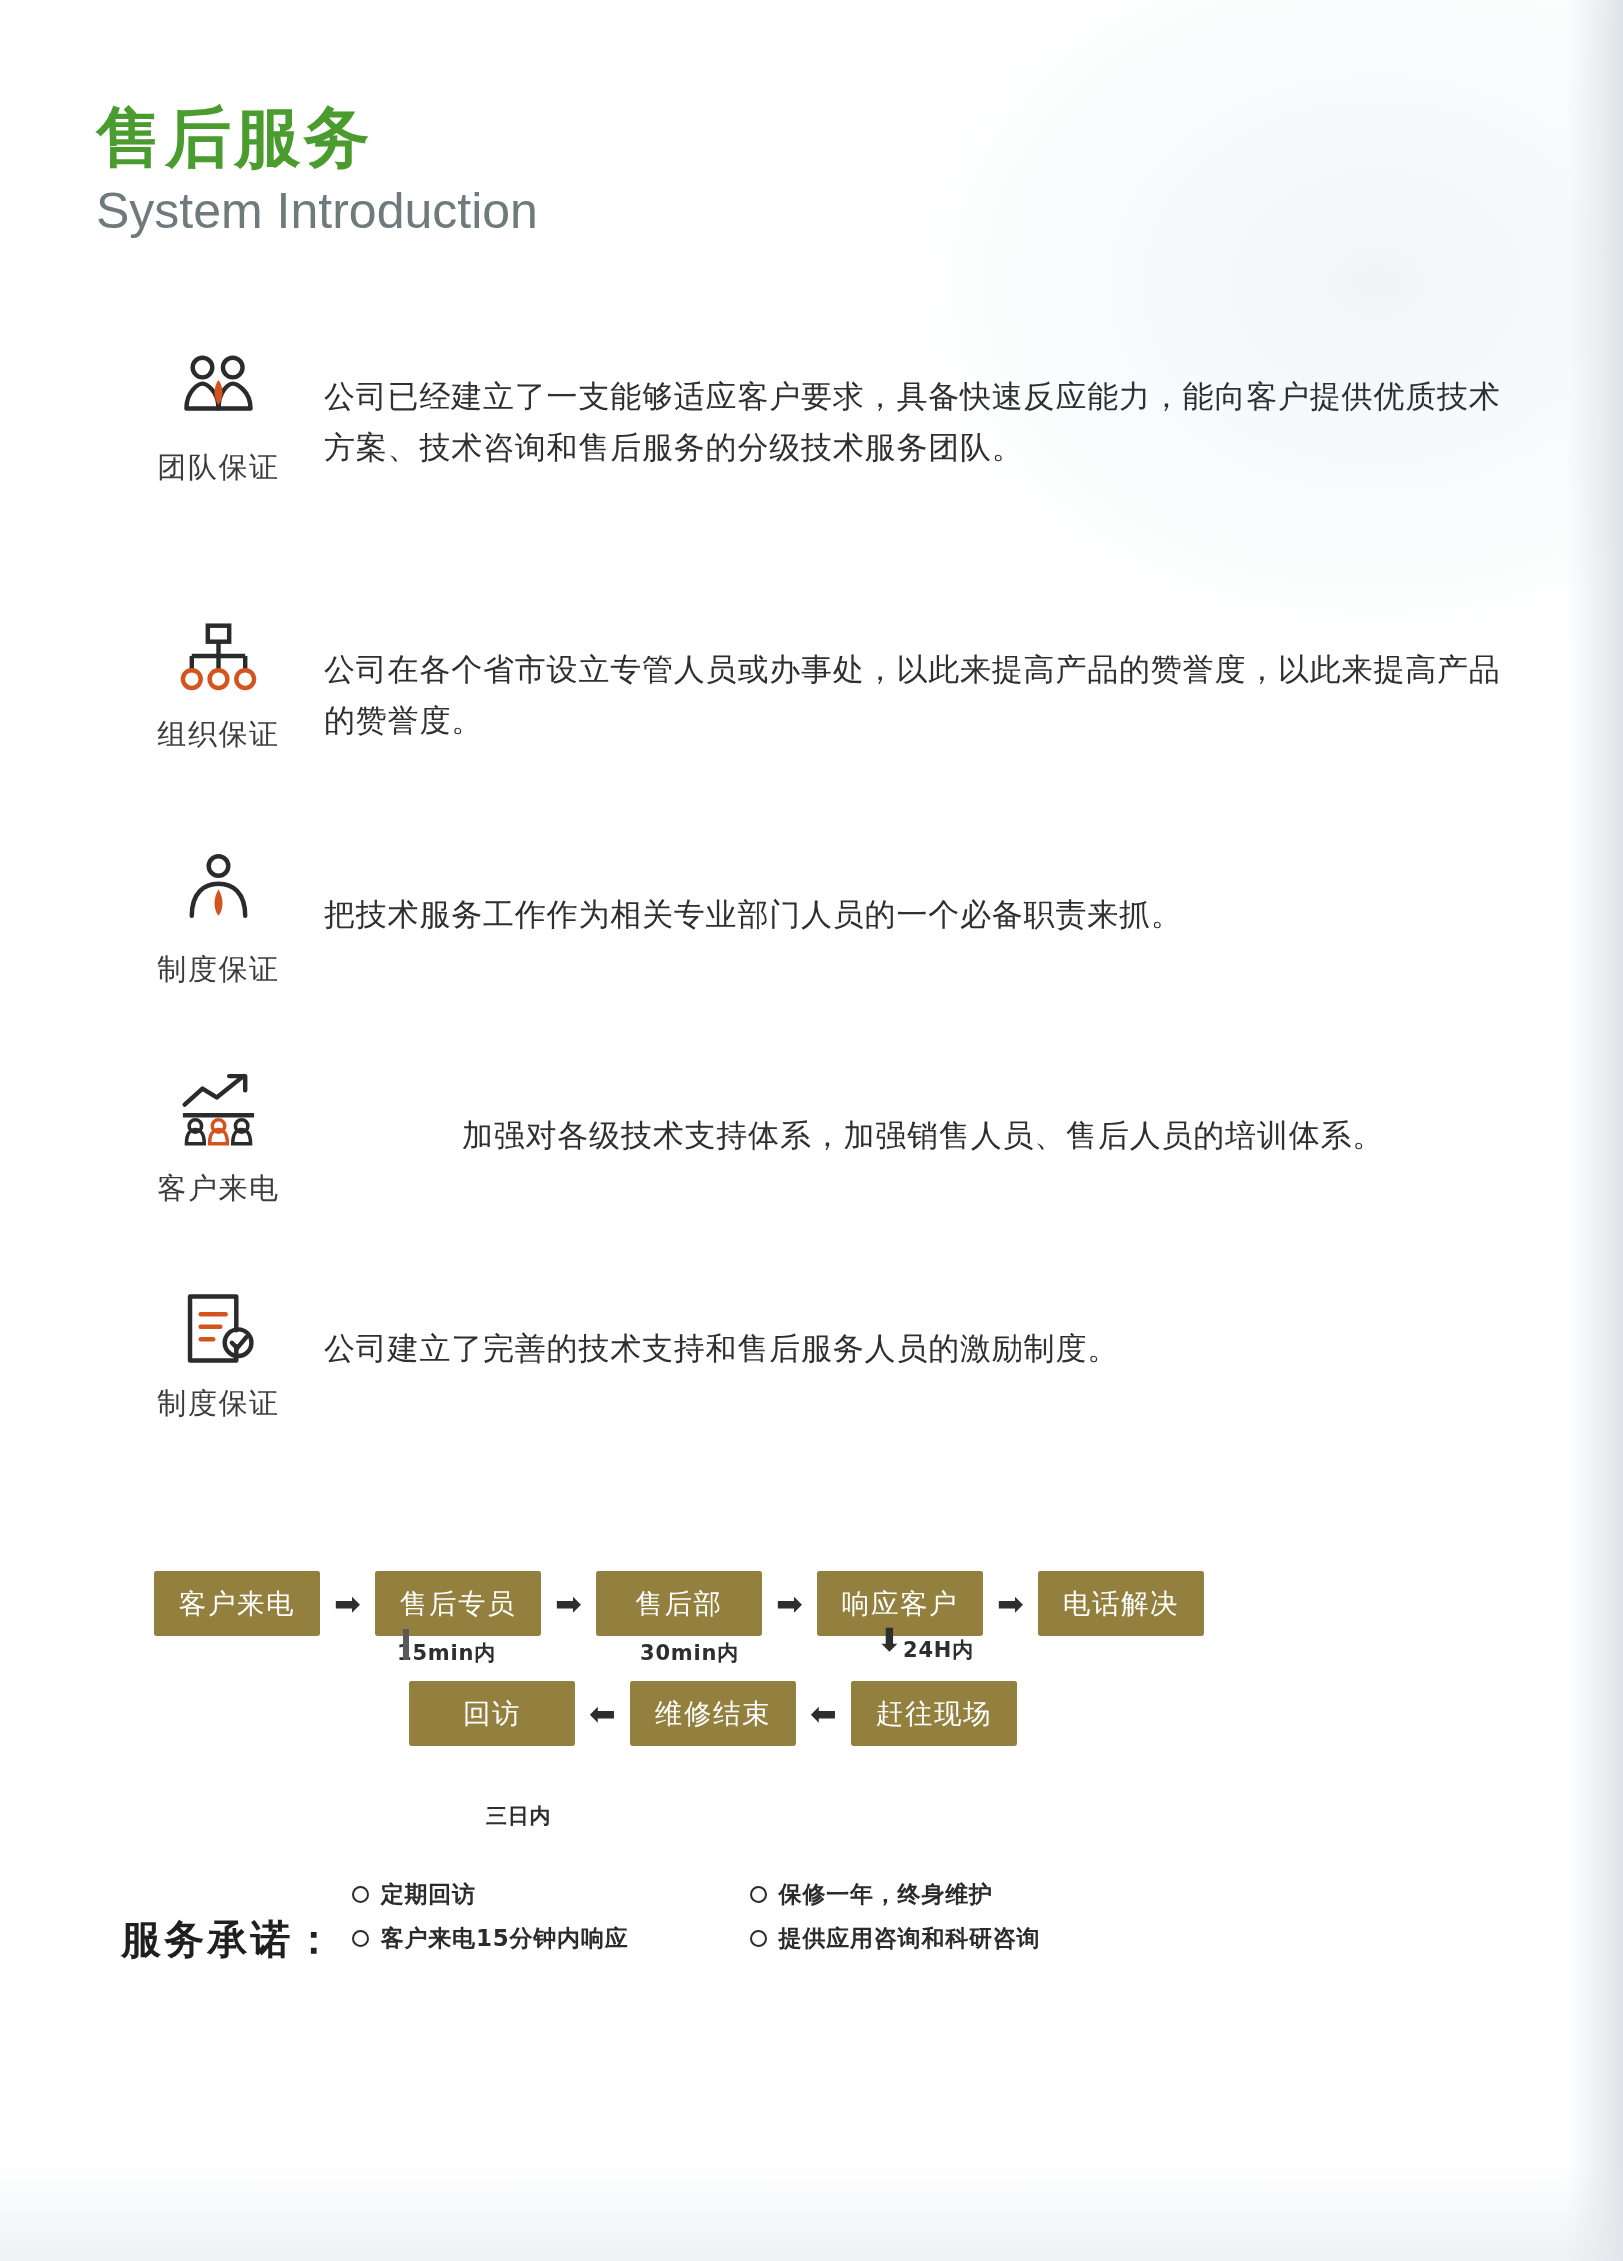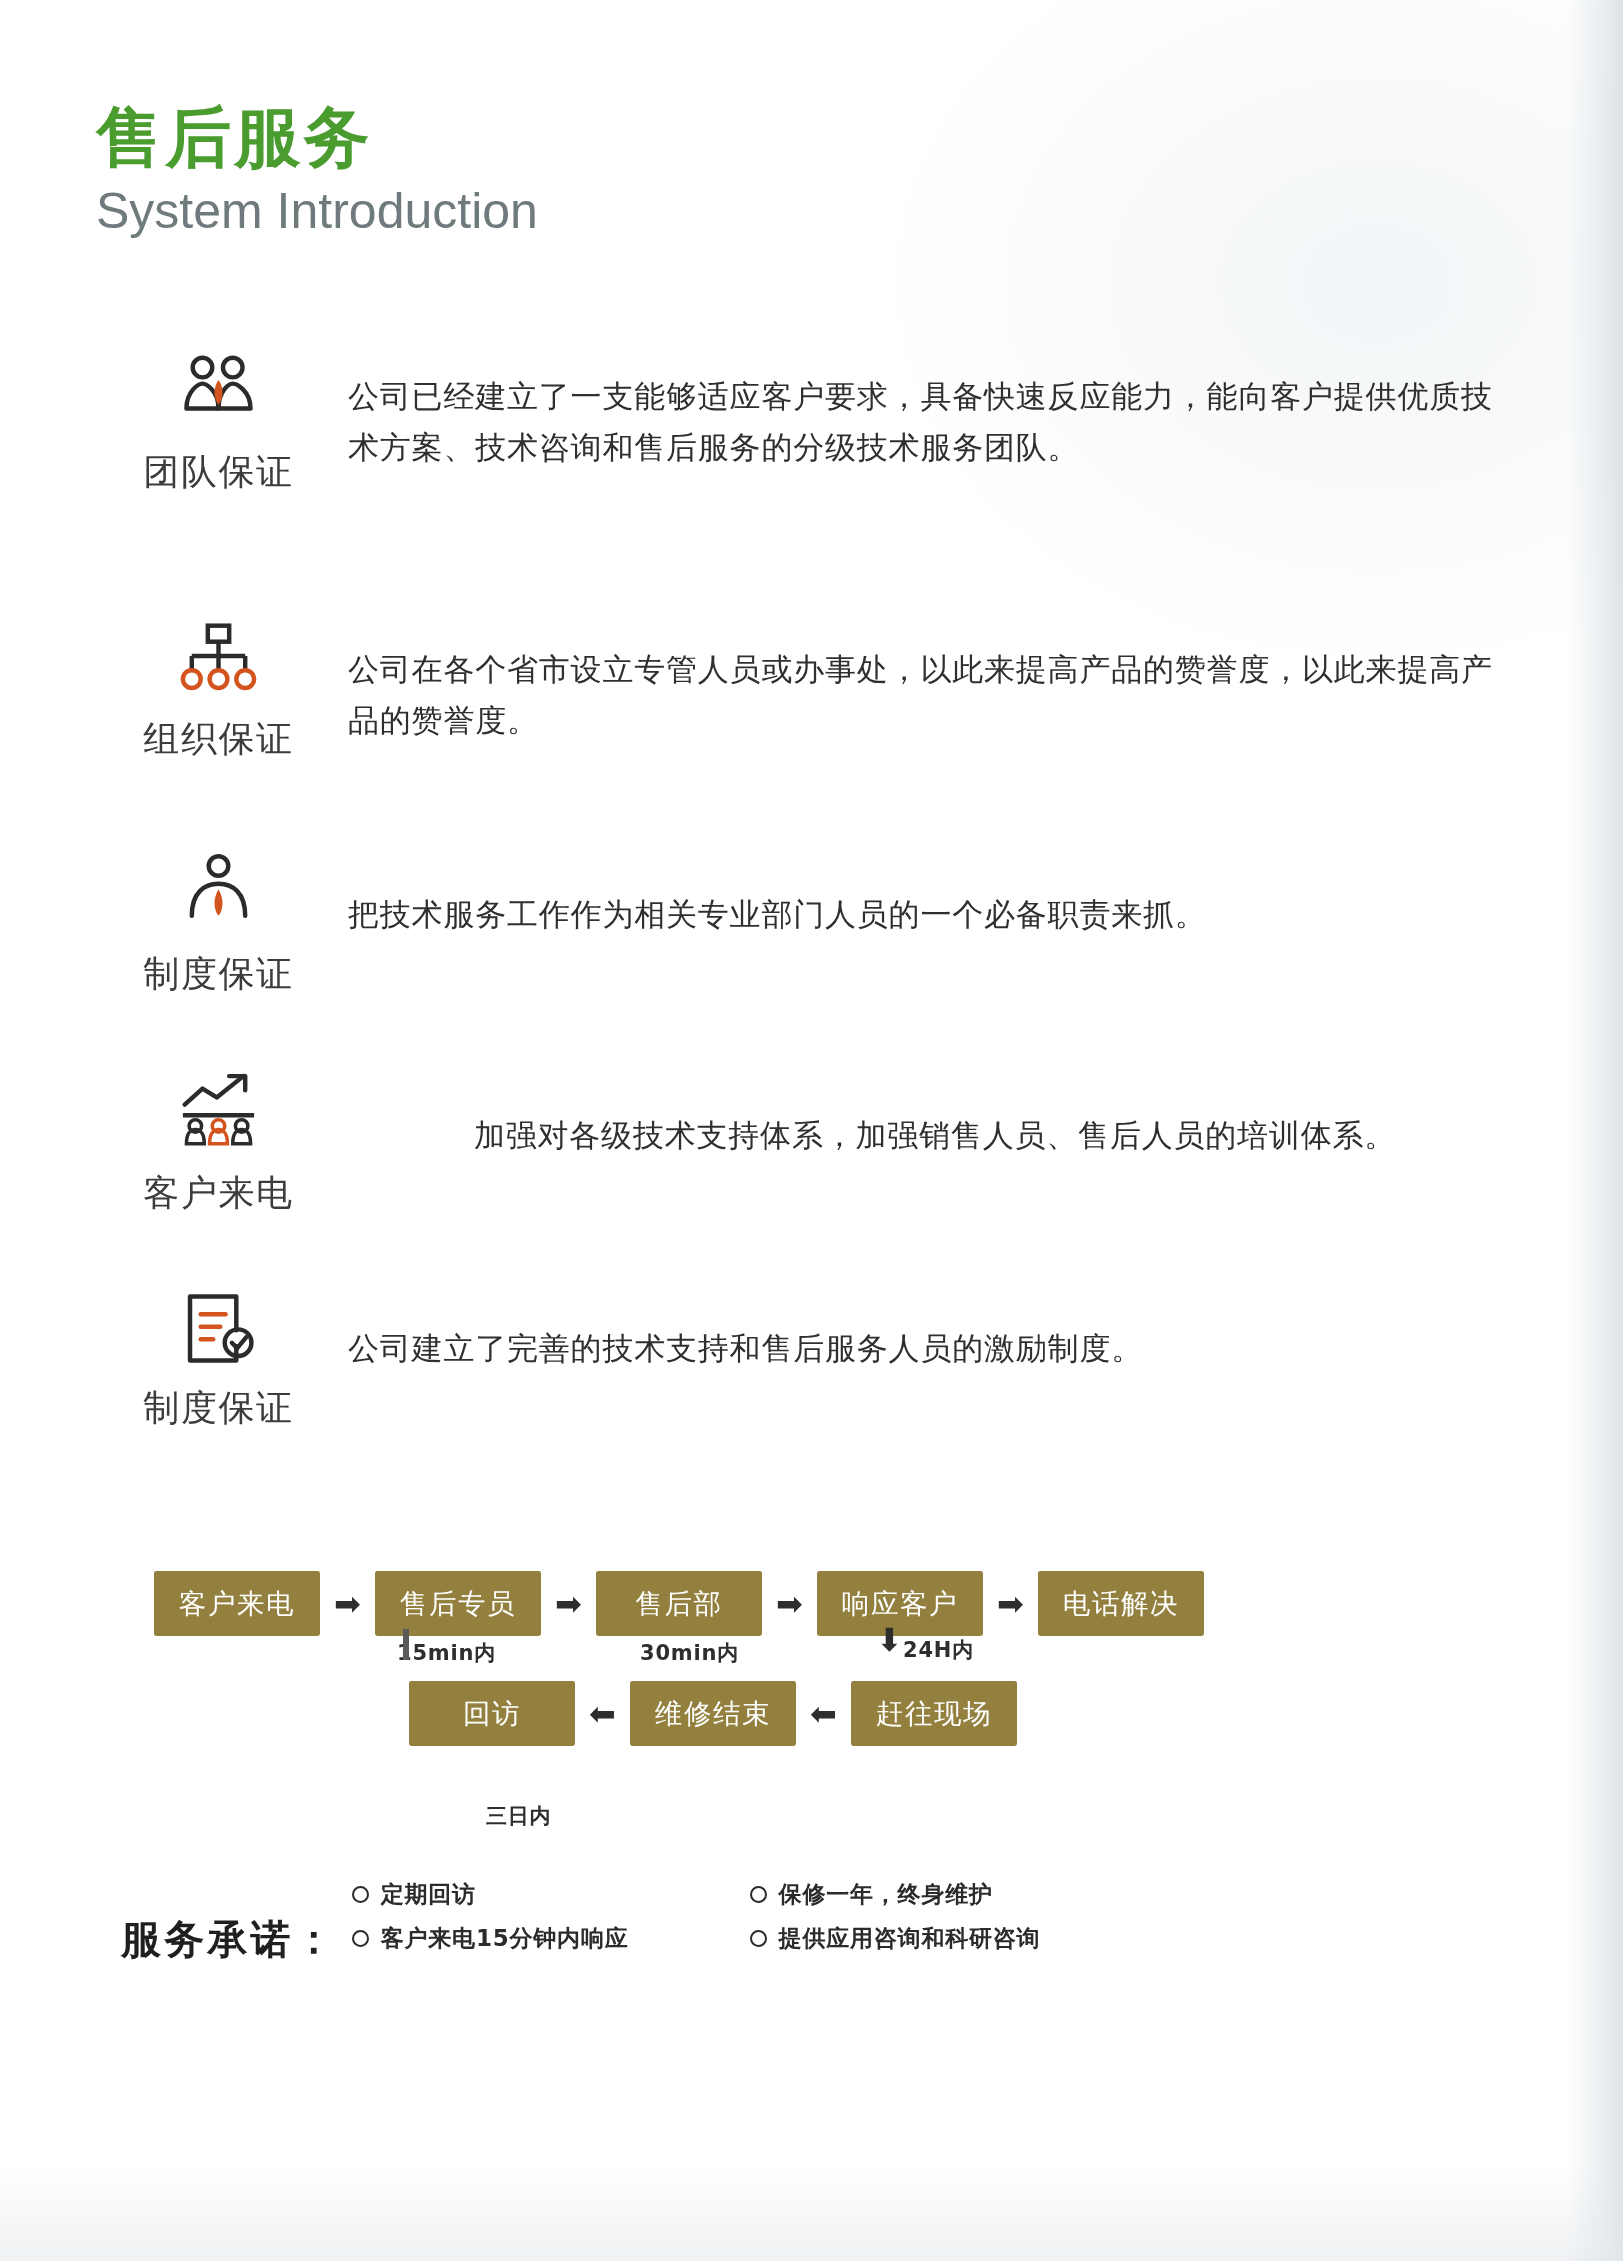--- a/index.html
+++ b/index.html
@@ -83,34 +83,33 @@
     position: relative;
   }
   .feature-icon {
     width: 89px;
     height: 89px;
     margin: 0 auto;
     display: block;
   }
   .feature-icon-label {
     margin-top: 11.3px;
-    font-size: 36px;
+    font-size: 29px;
     color: #3c3c3c;
     letter-spacing: 1.6px;
     font-family: "DejaVu Sans", "Liberation Sans", sans-serif;
   }
   .feature-text {
     flex: 1;
     font-size: 31px;
     line-height: 1.65;
     color: #2f2f2f;
     letter-spacing: 0.8px;
     padding-top: 11.3px;
     font-family: "DejaVu Sans", "Liberation Sans", sans-serif;
-    margin-left: 24px;
   }
   .f0 { height: 267px; }
   .f1 { height: 227px; }
   .f2 { height: 219px; }
   .f3 { height: 215px; }
   .f4 { height: 194px; }
 
   .f0 .feature-text { padding-top: 23px; }
   .f1 .feature-text { padding-top: 29px; }
   .f2 .feature-text { padding-top: 47px; }

